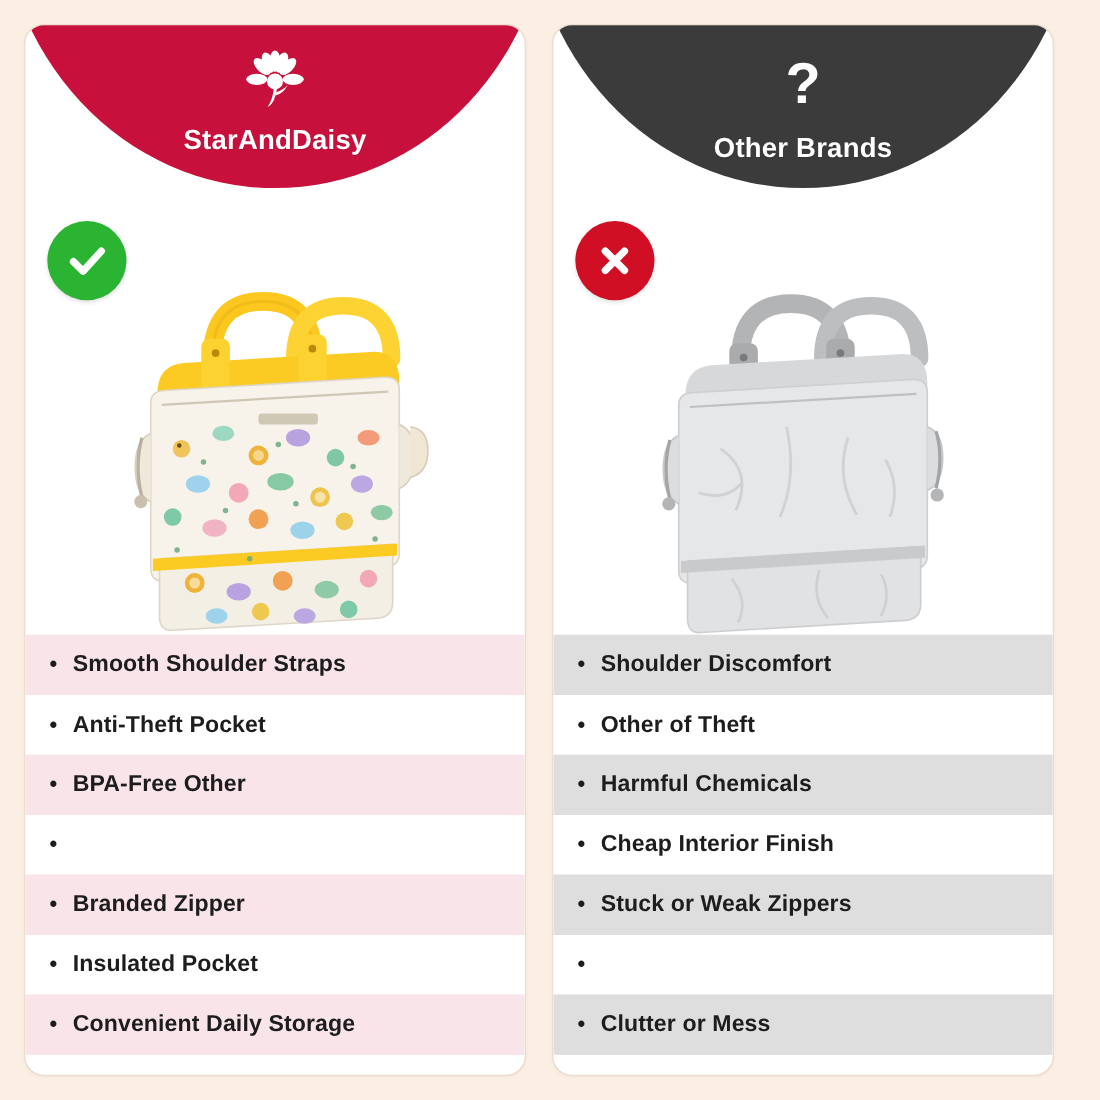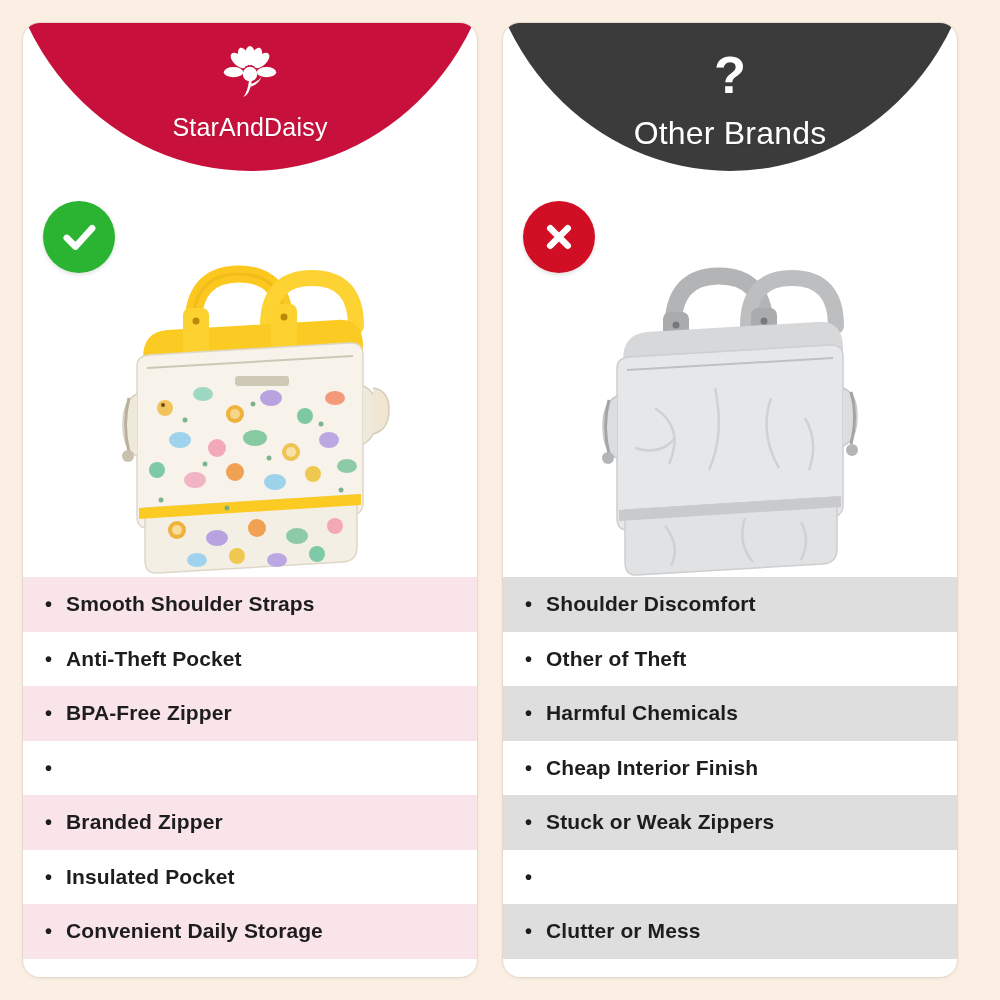--- a/index.html
+++ b/index.html
@@ -47,25 +47,25 @@
     display: flex;
     flex-direction: column;
     align-items: center;
     gap: 6px;
     z-index: 3;
   }
   .logo-mark { width: 62px; height: 62px; display: block; }
   .brand-name {
     color: #ffffff;
     font-size: 25px;
-    font-weight: normal;
+    font-weight: bold;
     letter-spacing: 0.2px;
     text-shadow: 0 1px 1px rgba(0,0,0,0.12);
   }
-  .brand-name.other { font-size: 32px; margin-top: 2px; }
+  .brand-name.other { font-size: 25px; margin-top: 8px; }
 
   
   .badge {
     position: absolute;
     top: 178px;
     left: 20px;
     width: 72px; height: 72px;
     border-radius: 50%;
     display: flex; align-items: center; justify-content: center;
     z-index: 4;
@@ -226,21 +226,21 @@
       <div class="feature">
           <span class="dot">•</span>
           <span>Smooth Shoulder Straps</span>
         </div>
       <div class="feature">
           <span class="dot">•</span>
           <span>Anti-Theft Pocket</span>
         </div>
       <div class="feature">
           <span class="dot">•</span>
-          <span>BPA-Free Zipper</span>
+          <span>BPA-Free Other</span>
         </div>
       <div class="feature">
           <span class="dot">•</span>
         </div>
       <div class="feature">
           <span class="dot">•</span>
           <span>Branded Zipper</span>
         </div>
       <div class="feature">
           <span class="dot">•</span>

